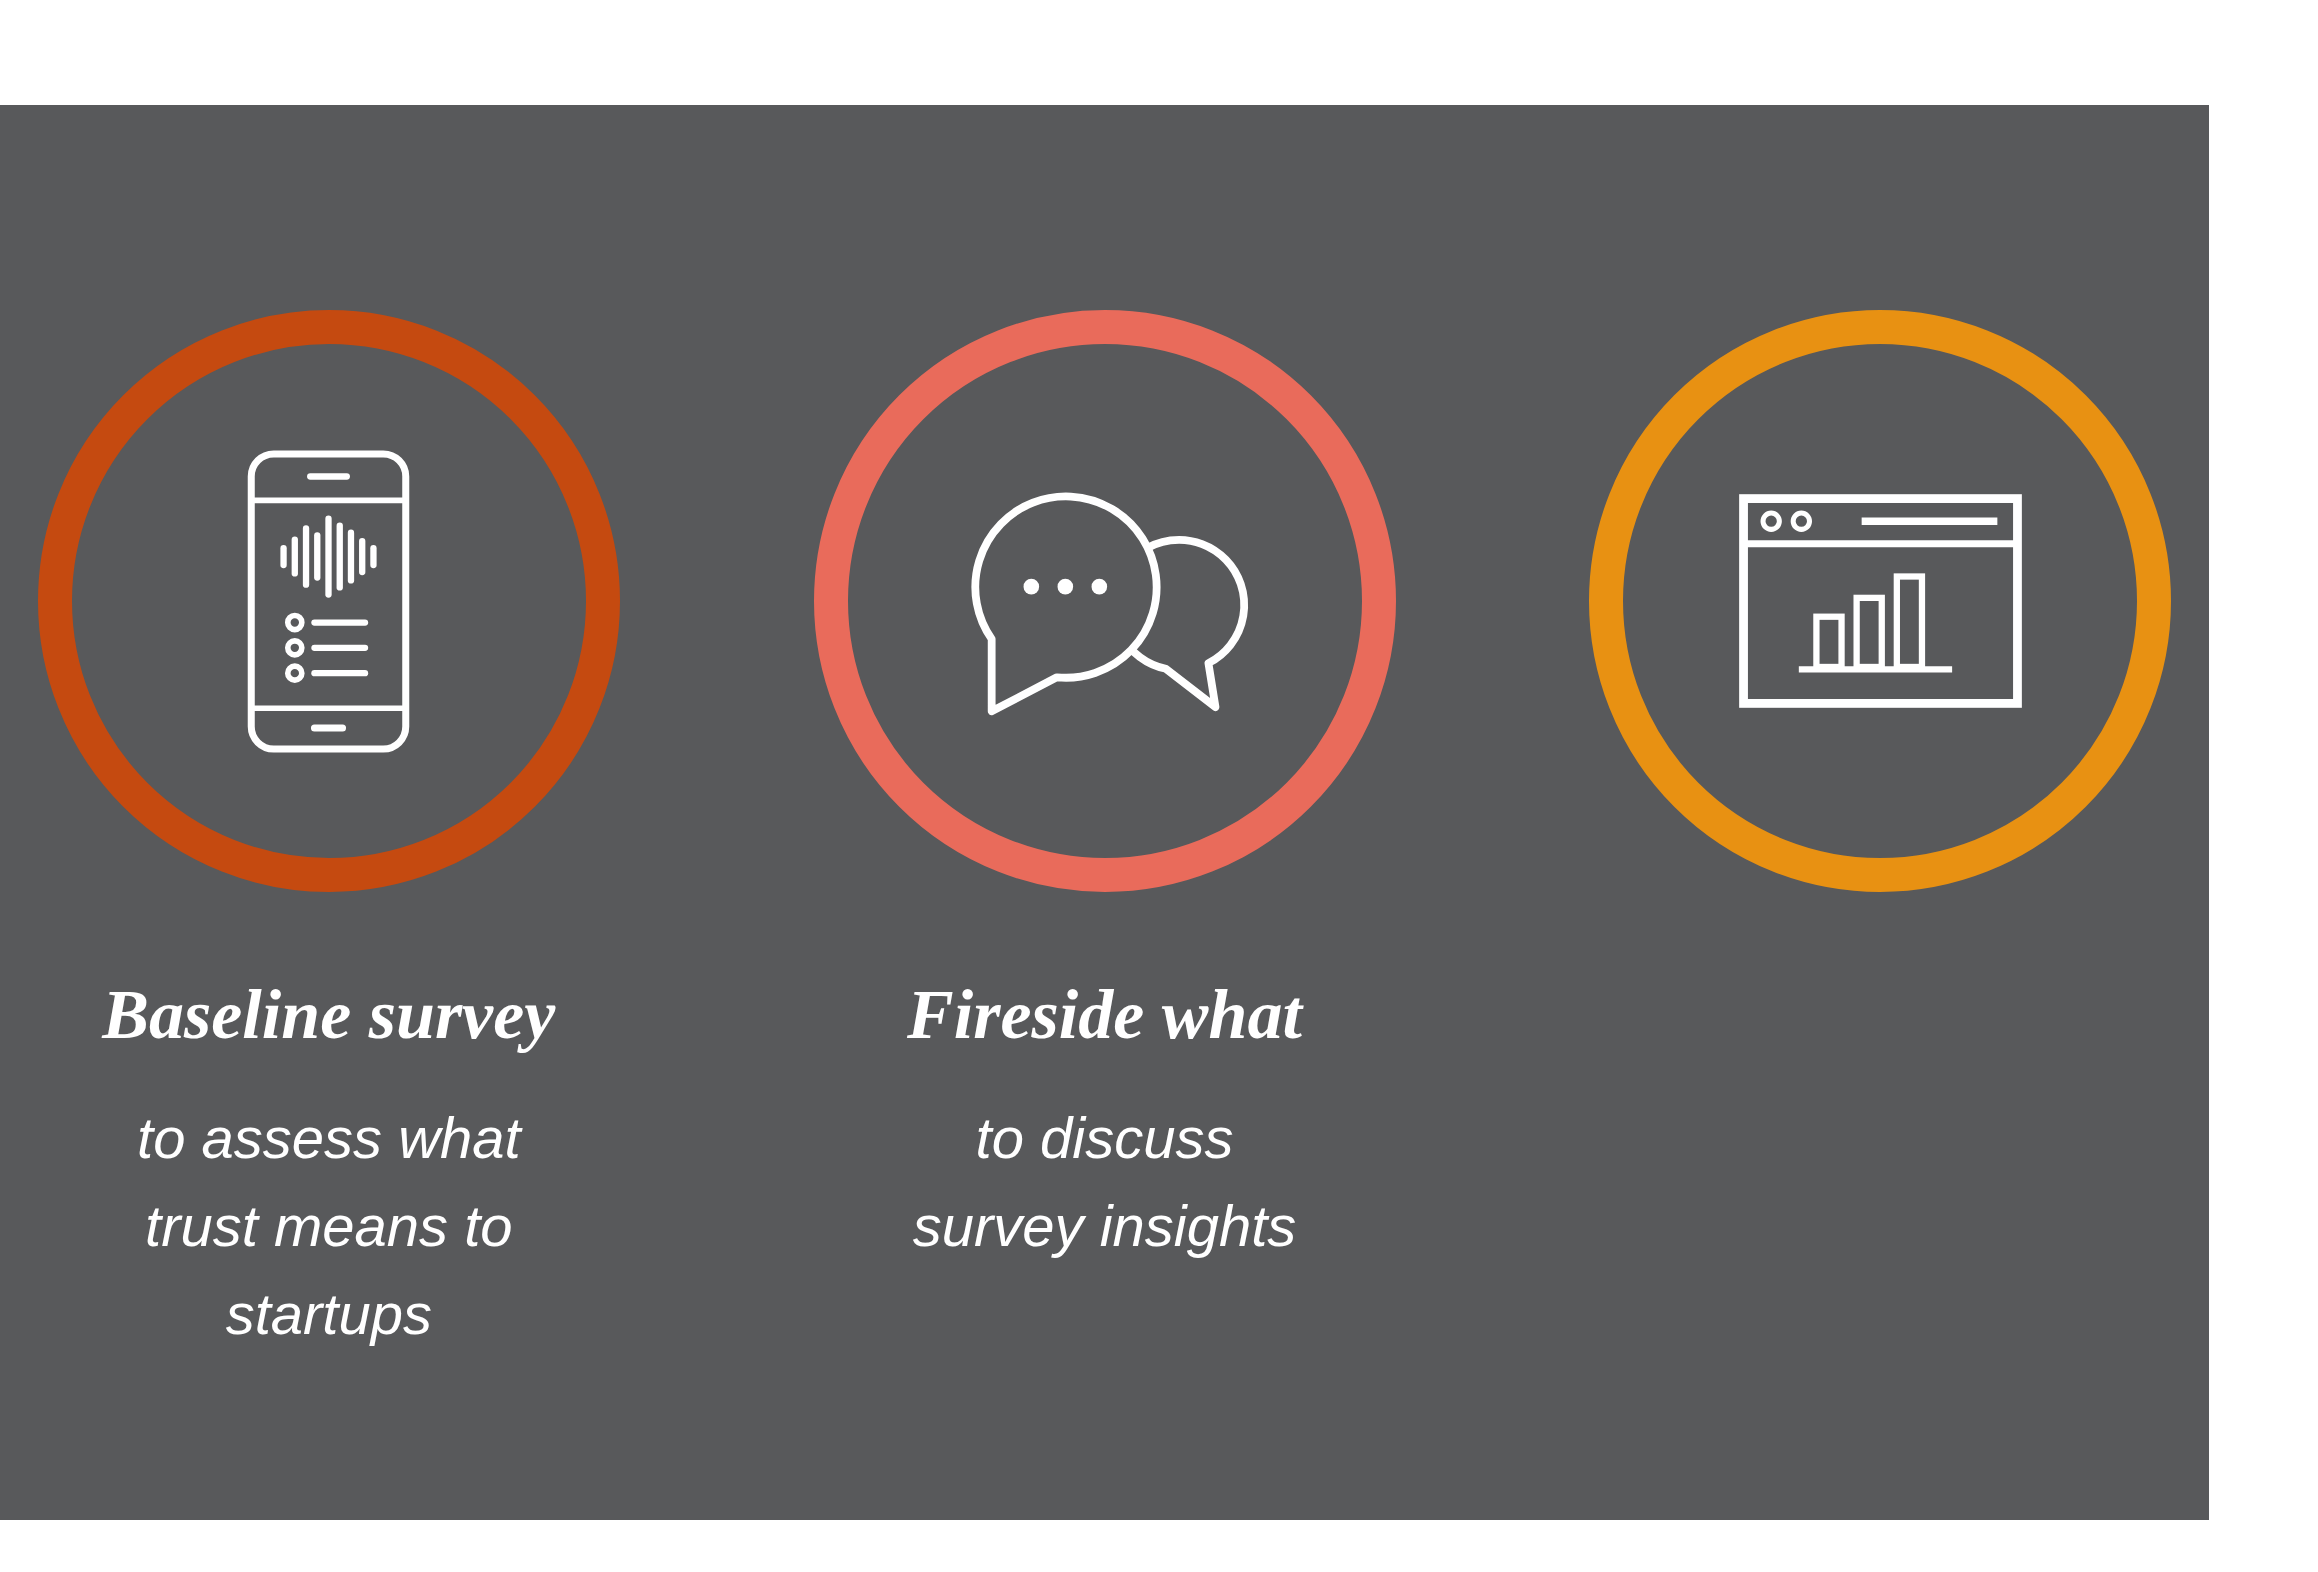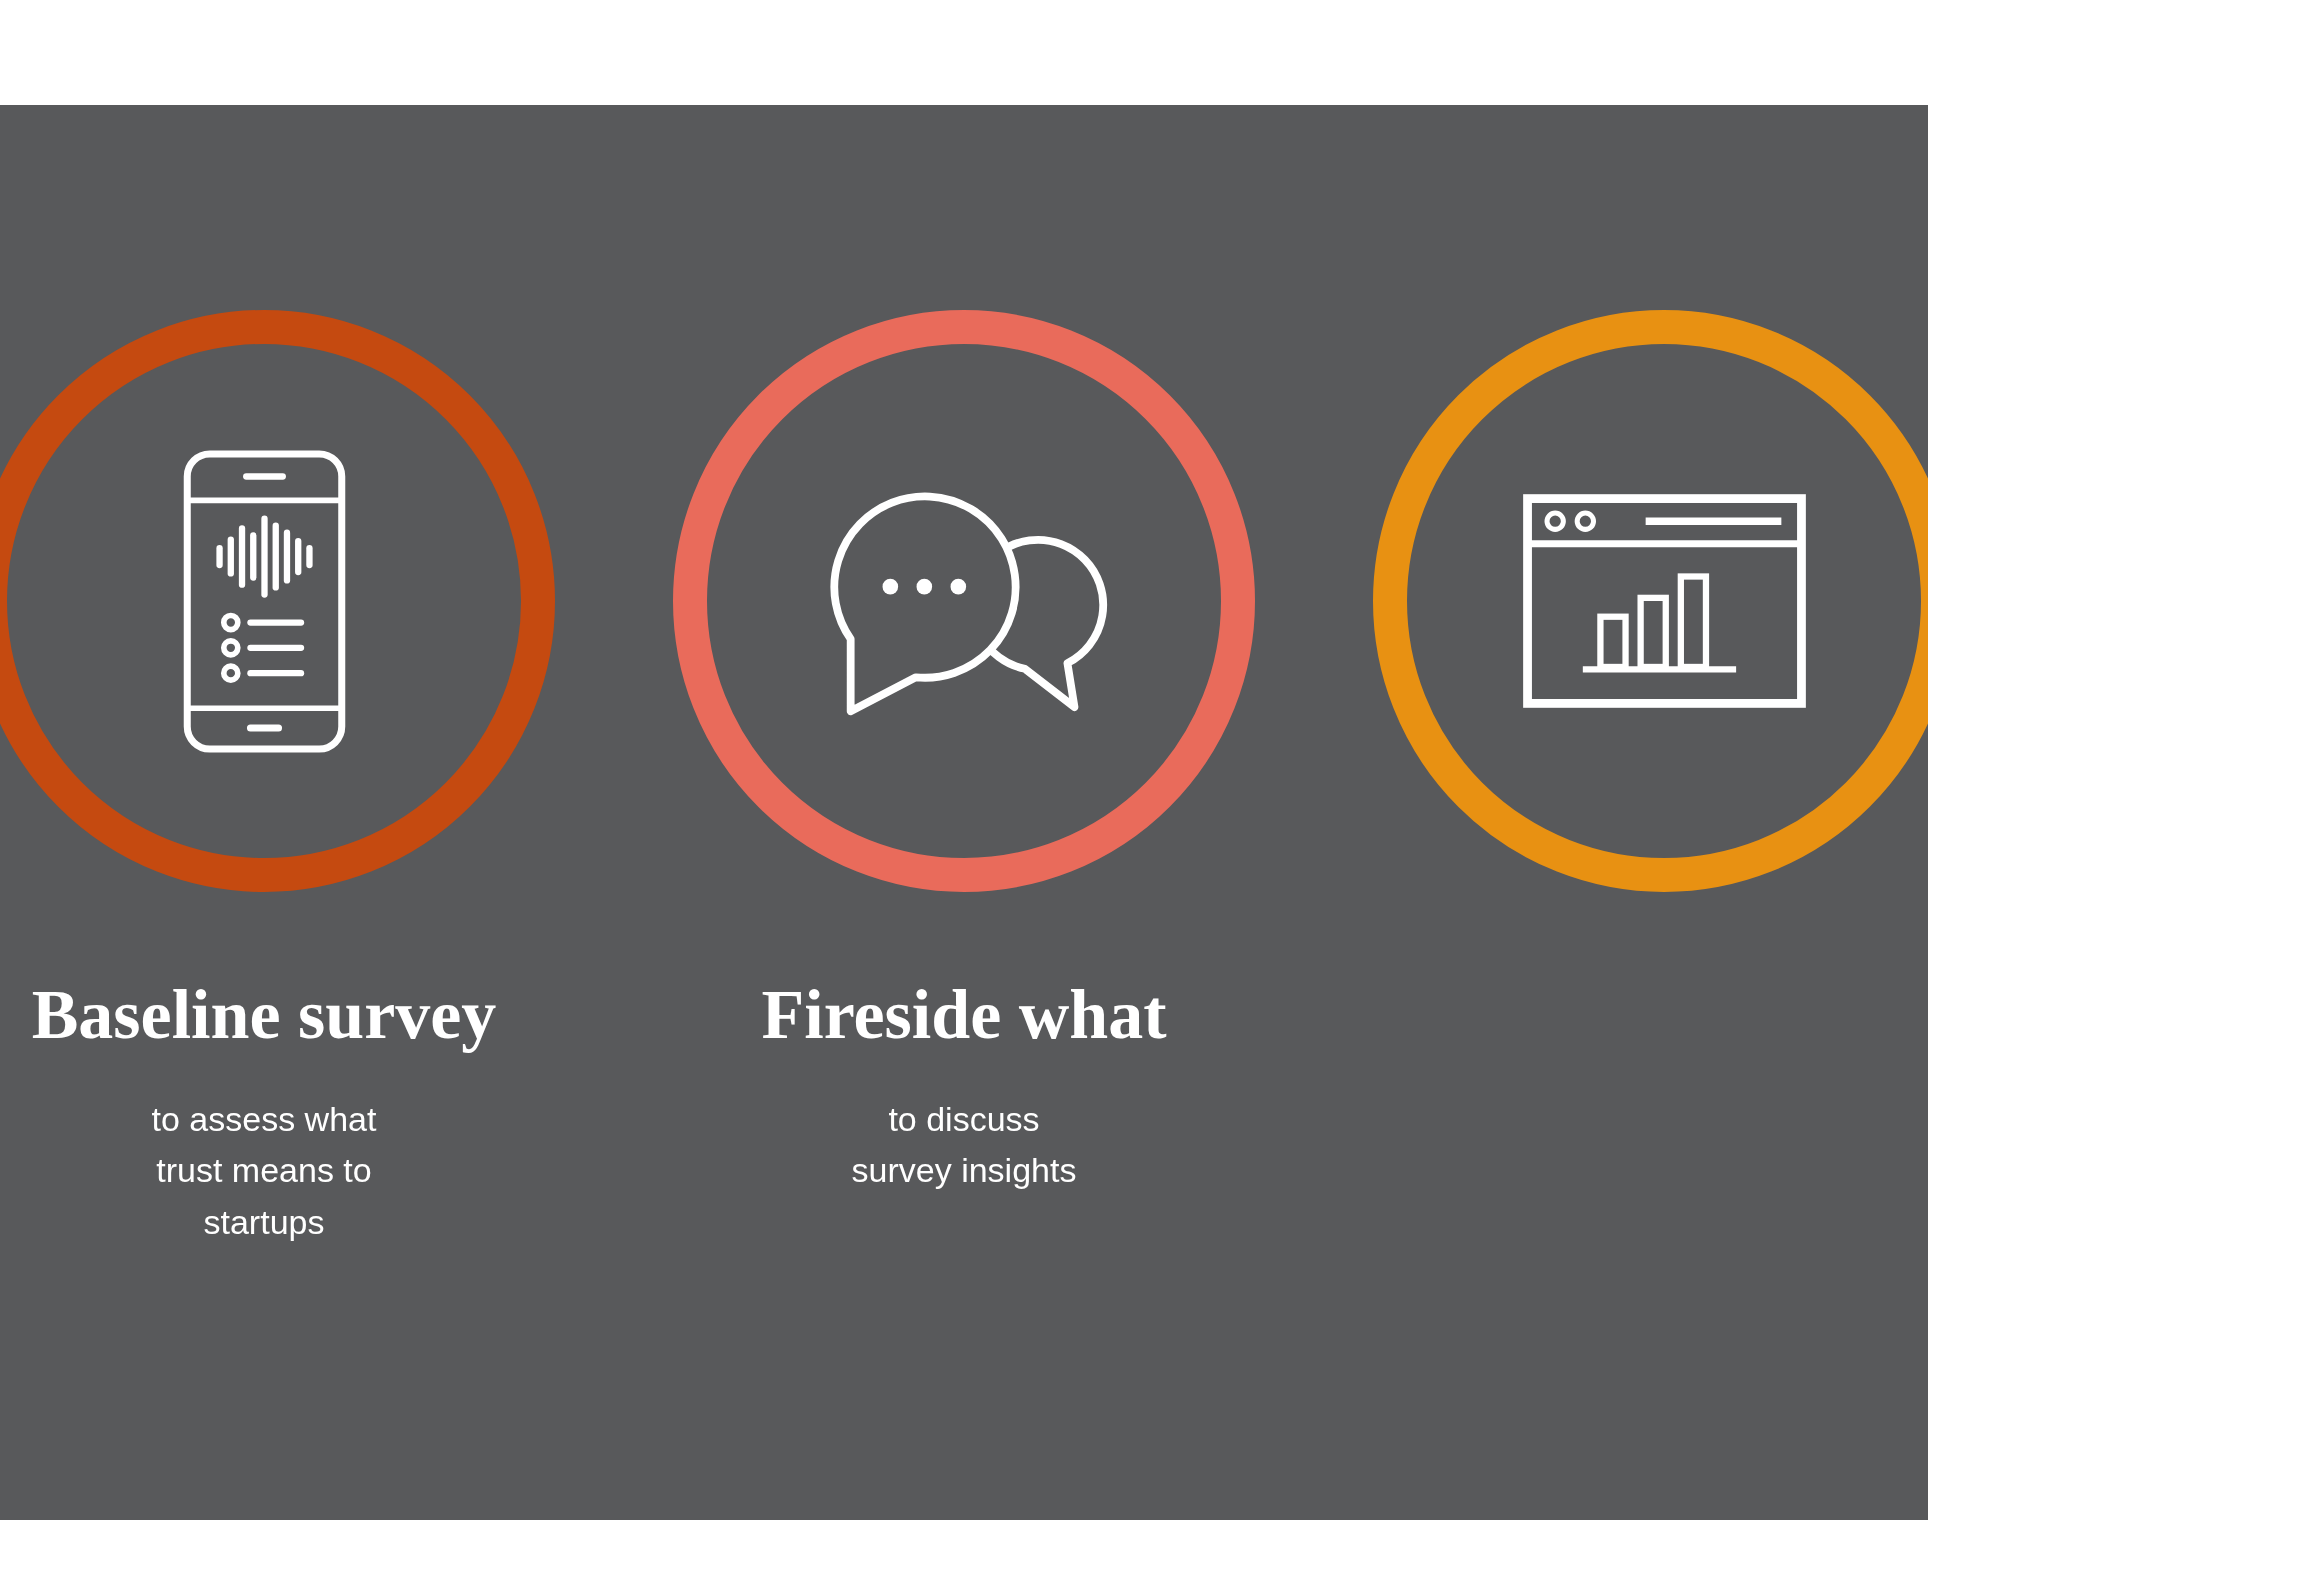--- a/index.html
+++ b/index.html
@@ -1,23 +1,24 @@
 <!DOCTYPE html>
 <html style="font-size:12px"><head>
 <meta charset="utf-8">
 <style>
   * { margin: 0; padding: 0; box-sizing: border-box; }
   html, body { background: #ffffff; }
   .canvas {
     position: relative;
-    width: 1928px;
+    width: 2209px;
     height: 1573px;
     background: #ffffff;
     overflow: hidden;
     font-family: "Liberation Sans", sans-serif;
+    font-style: italic;
   }
   .band { position: absolute; left: 0; width: 100%; background: #ffffff; }
   .band.top { top: 0; height: 105px; }
   .band.bottom { top: 1520px; height: 53px; }
   .panel {
     position: absolute;
     top: 105px;
     left: 0;
     width: 100%;
     height: 1415px;
@@ -49,21 +50,21 @@
   .title {
     margin-top: 83px;
     font-family: "Liberation Serif", serif;
     font-weight: 700;
     font-size: 70px;
     line-height: 1.15;
     color: #ffffff;
   }
   .subtitle {
     margin-top: 38px;
-    font-size: 34px;
+    font-size: 58px;
     line-height: 1.52;
     color: #ffffff;
     white-space: pre-line;
   }
   .icon-svg { display: block; }
   .stroke { stroke: #FFFFFF; fill: none; }
   .fill-bg { fill: #58595B; stroke: #FFFFFF; }
   .fill-white { fill: #FFFFFF; stroke: none; }
 </style>
 </head>

